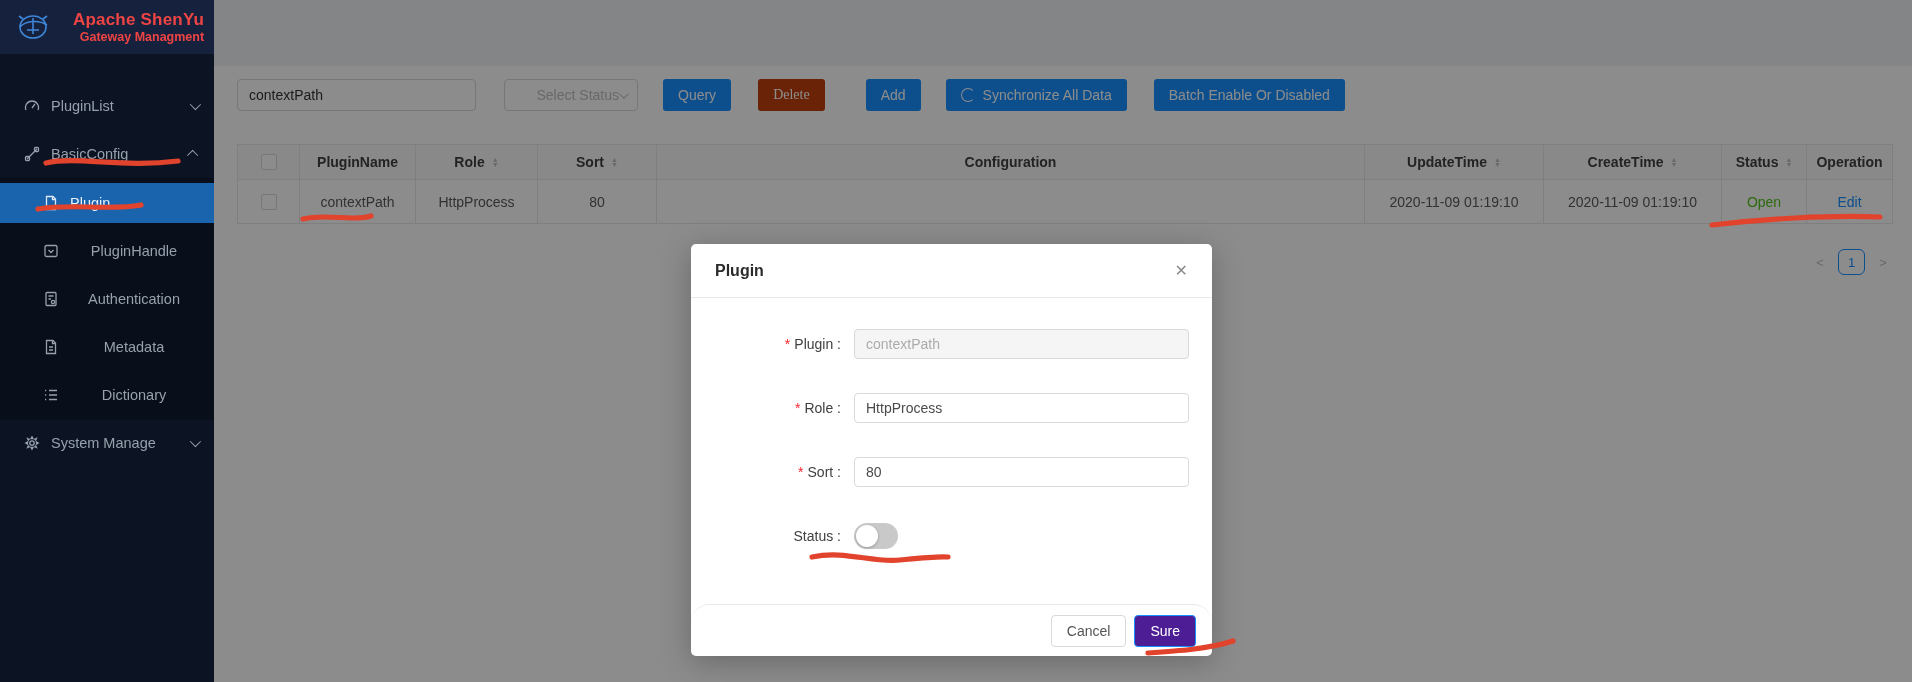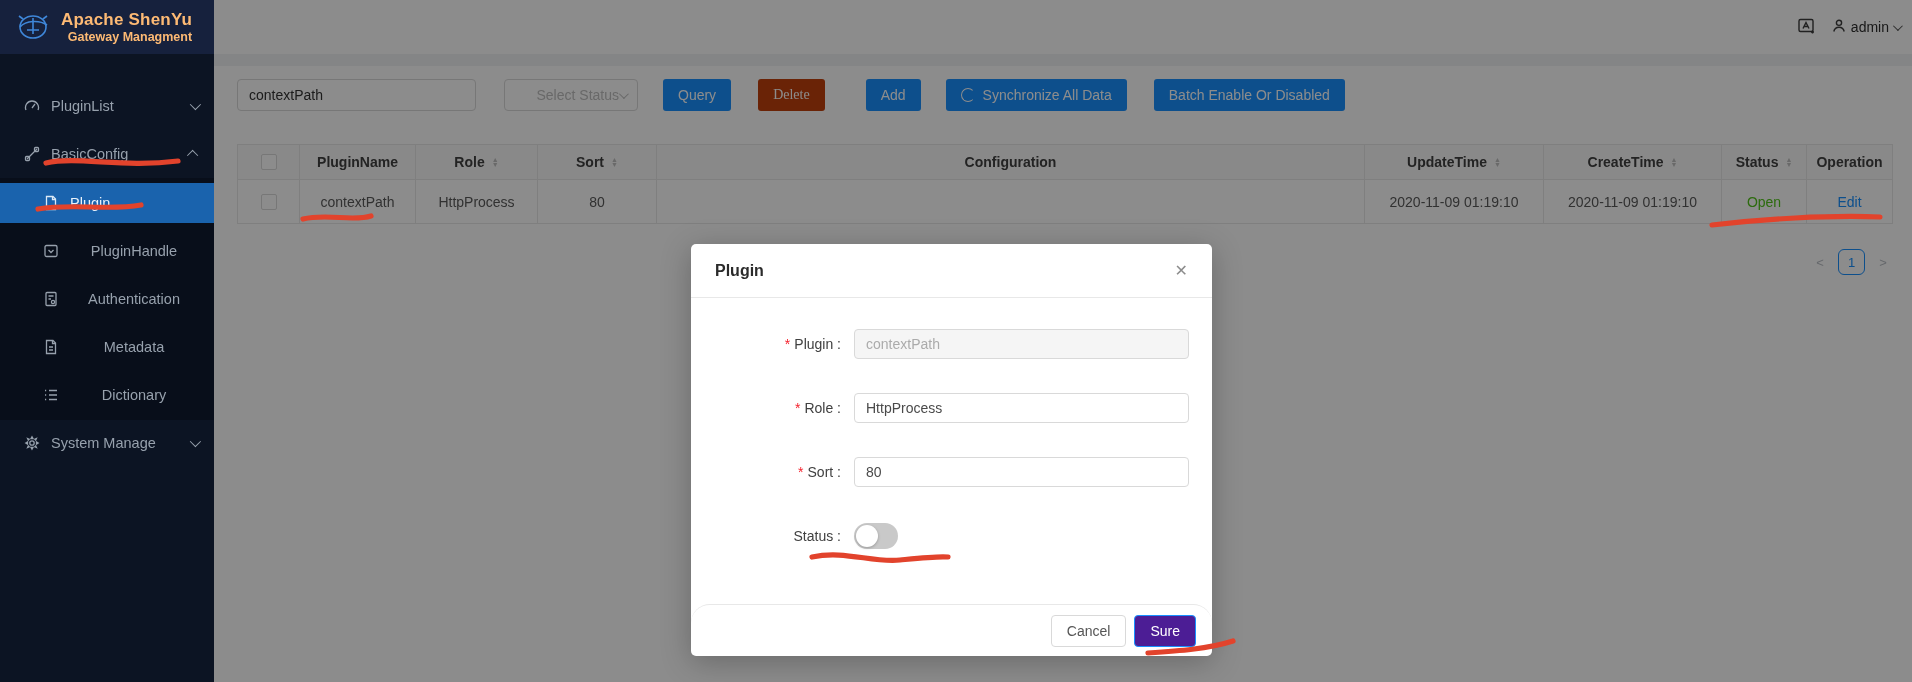--- a/index.html
+++ b/index.html
@@ -3,21 +3,21 @@
 <meta charset="utf-8">
 <style>
   * { margin:0; padding:0; box-sizing:border-box; }
   html,body { width:1912px; height:682px; overflow:hidden; }
   body { font-family:"Liberation Sans","DejaVu Sans",sans-serif; background:#f0f2f5; position:relative; font-size:14px; }
 
   
   .sidebar { position:absolute; left:0; top:0; width:214px; height:682px; background:#0c1423; z-index:20; }
   .logo-band { height:54px; background:#16213d; display:flex; align-items:center; padding-left:14px; }
   .logo-mark { width:38px; height:34px; flex:0 0 auto; margin-right:9px; }
-  .logo-text { color:#fdba74; line-height:1.15; }
+  .logo-text { color:#ef4444; line-height:1.15;margin-left:12px; }
   .logo-title { font-size:17px; font-weight:bold; letter-spacing:.2px; }
   .logo-subtitle { font-size:12.5px; font-weight:bold;text-align:right; }
   .menu { padding-top:32px; }
   .menu-item { height:40px; display:flex; align-items:center; padding:0 16px 0 24px; color:#97a1ad; cursor:pointer; }
   .menu-item .mi-icon { width:16px; height:16px; margin-right:11px; flex:0 0 auto; }
   .menu-item .mi-label { font-size:14.5px; flex:1; }
   .caret { width:8px; height:8px; border-right:1.6px solid #97a1ad; border-bottom:1.6px solid #97a1ad; display:inline-block; }
   .caret.down { transform:rotate(45deg) translateY(-2px); }
   .caret.up { transform:rotate(-135deg) translateY(-2px); }
   .gap8 { height:8px; } .gap4 { height:4px; } .gap3 { height:3px; }
@@ -200,45 +200,20 @@
             <path d="M8 1.8 L9 3.5 H7 Z M8 14.2 L9 12.5 H7 Z M1.8 8 L3.5 7 V9 Z M14.2 8 L12.5 7 V9 Z M3.6 3.6 L5.2 4.3 L4.3 5.2 Z M12.4 12.4 L10.8 11.7 L11.7 10.8 Z M12.4 3.6 L11.7 5.2 L10.8 4.3 Z M3.6 12.4 L4.3 10.8 L5.2 11.7 Z"></path>
           </svg>
       </span>
       <span class="mi-label">System Manage</span>
       <span class="caret down"></span>
     </div>
   </div>
 </div>
 
 <div class="main">
-  <div class="topbar">
-    <div class="topbar-icons">
-      <span>
-        <svg width="20" height="20" viewBox="0 0 20 20">
-            <g fill="none" stroke="#3c3c3c" stroke-width="1.4">
-          <rect x="2" y="3.5" width="14" height="12" rx="1.5"></rect>
-          <path d="M6 12.5 L9 6.5 L12 12.5 M7 10.5 H11"></path>
-          <path d="M15.5 14.5 V17.5 M14 16 H17"></path>
-        </g>
-          </svg>
-      </span>
-      <span class="user-chip">
-        <span>
-          <svg width="16" height="16" viewBox="0 0 16 16">
-              <g fill="none" stroke="#3c3c3c" stroke-width="1.4">
-            <circle cx="8" cy="4.8" r="2.6"></circle>
-                <path d="M2.8 13.5 C3.5 10.5 5.5 9.3 8 9.3 C10.5 9.3 12.5 10.5 13.2 13.5"></path>
-          </g>
-            </svg>
-        </span>
-        <span class="user-name">admin</span>
-        <span class="small-caret"></span>
-      </span>
-    </div>
-  </div>
 
   <div class="content">
     <div class="card">
 
       <div class="toolbar">
         <input class="search-input" readonly="" value="contextPath" style="">
         <div class="select-box">
           <span class="select-placeholder">Select Status</span>
           <span class="select-arrow"></span>
         </div>

